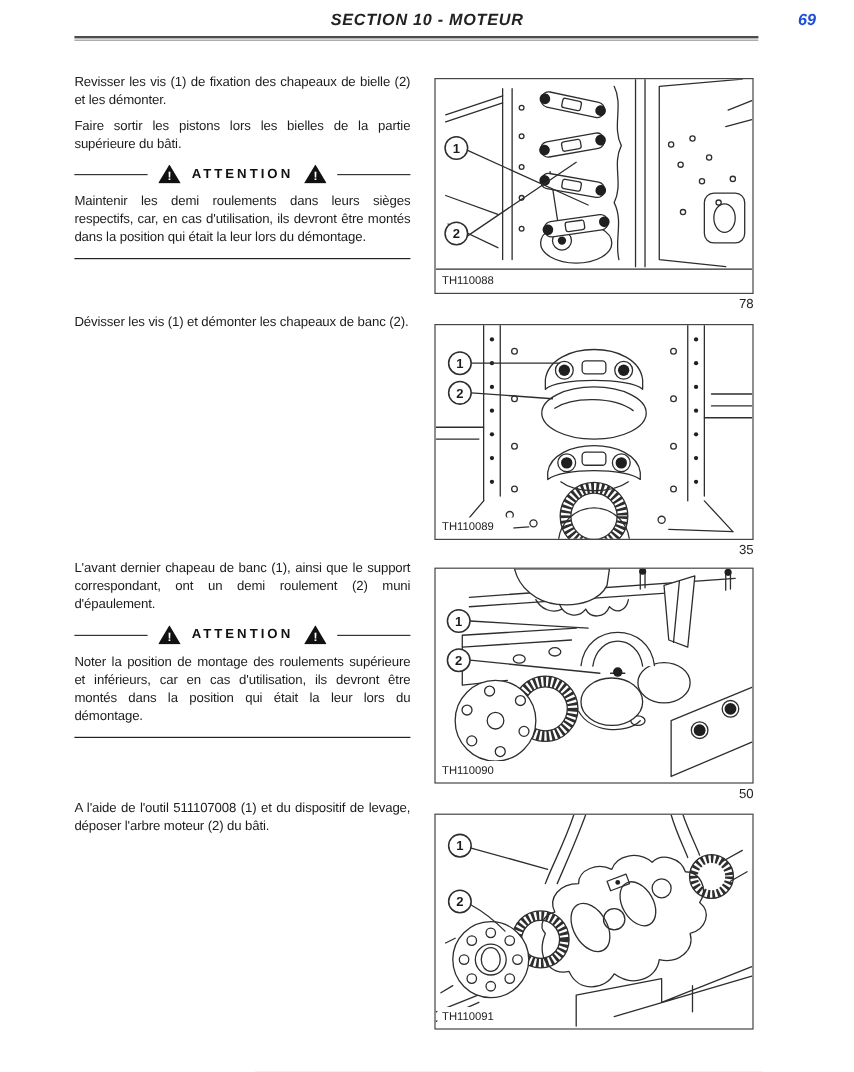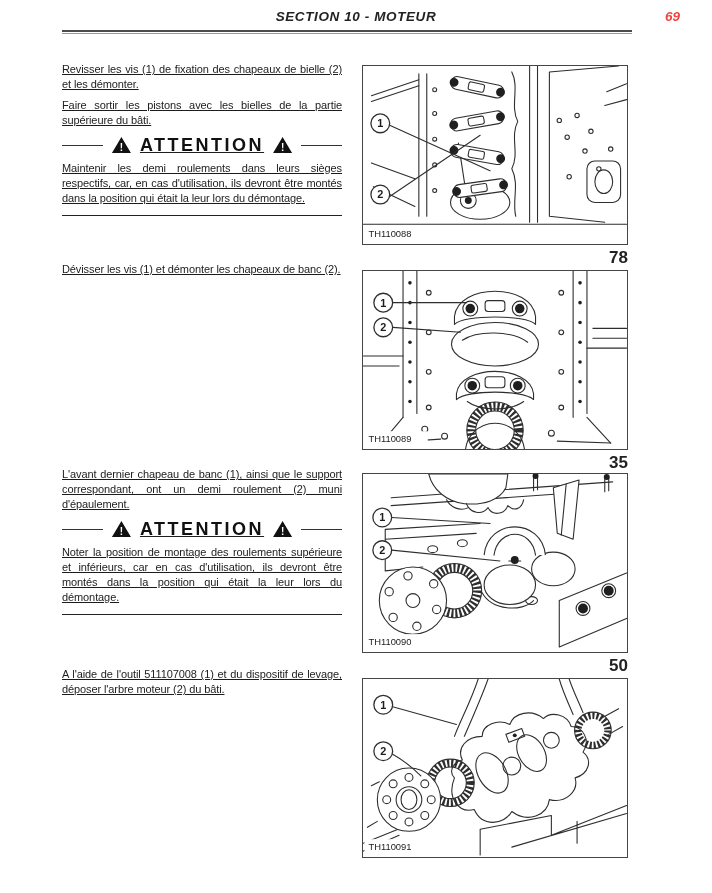--- a/index.html
+++ b/index.html
@@ -7,45 +7,45 @@
     position:relative; width:712px; height:893px; background:#ffffff;
     font-family:"Liberation Sans", sans-serif; color:#1c1c1c; overflow:hidden;padding-left:48px;
   }
   
   .hdr-title{
     position:absolute; top:9px; left:0; width:712px; text-align:center;
     font-size:13.5px; font-weight:bold; font-style:italic; letter-spacing:.6px; color:#222;
   }
   .hdr-page{
     position:absolute; top:9px; right:80px;
-    font-size:13.5px; font-weight:bold; font-style:italic; color:#ef4444;
+    font-size:13.5px; font-weight:bold; font-style:italic; color:#1d4ed8;
   }
   .hdr-rule{
     position:absolute; top:30px; left:62px; width:570px; height:1px;
     border-top:2px solid #4c4c4c; border-bottom:1px solid #9a9a9a;
   }
   
   .tblock{position:absolute; left:62px; width:280px; font-size:11px; line-height:15px;
-          text-align:justify; letter-spacing:-0.1px;text-decoration:underline;}
+          text-align:justify; letter-spacing:-0.1px;}
   .tblock p{margin:0 0 6px 0;}
   .attn-row{display:flex; align-items:center; gap:9px; margin:9px 0 8px 0;}
   .attn-seg{flex:1; border-top:1.6px solid #333; height:0;}
-  .attn-label{font-size:18px; font-weight:bold; letter-spacing:2.5px; color:#111;}
+  .attn-label{font-size:11px; font-weight:bold; letter-spacing:2.5px; color:#111;}
   .warn-tri{
     width:19px; height:16px; background:#111;
     clip-path:polygon(50% 0, 100% 100%, 0 100%);
     display:flex; align-items:flex-end; justify-content:center;
     color:#fff; font-size:10px; font-weight:bold; line-height:11px;
   }
   .sect-rule{border-top:1.6px solid #222; height:0; margin-top:9px;}
   
   .fig{position:absolute; left:362px; width:266px;}
   .fig-frame{width:264px; height:178px; border:1.3px solid #454545; background:#fff; position:relative;}
   .fig-frame svg{display:block;}
-  .fig-num{width:266px; text-align:right; font-size:17px; font-weight:bold; color:#222; margin-top:3px;}
+  .fig-num{width:266px; text-align:right; font-size:11px; font-weight:normal; color:#222; margin-top:3px;}
   
   .ln{fill:none; stroke:#2e2e2e; stroke-width:1.1; stroke-linecap:round; stroke-linejoin:round;}
   .wht{fill:#ffffff; stroke:#2e2e2e; stroke-width:1.1; stroke-linejoin:round;}
   .blt{fill:#1f1f1f; stroke:none;}
   .teeth{fill:none; stroke:#2e2e2e; stroke-dasharray:2.2 1.9;}
   .co{fill:#ffffff; stroke:#2e2e2e; stroke-width:1.3;}
   .cn{font:600 11px "Liberation Sans",sans-serif; fill:#1c1c1c; text-anchor:middle;}
   .figlbl{font:9.5px "Liberation Sans",sans-serif; fill:#222;}
   .lblbg{fill:#ffffff; stroke:none;}
 </style>
@@ -53,21 +53,21 @@
 <body>
 
 <div class="page">
 
   <div class="hdr-title">SECTION 10 - MOTEUR</div>
   <div class="hdr-page">69</div>
   <div class="hdr-rule"></div>
 
   <div class="tblock" style="top:62px;">
     <p>Revisser les vis (1) de fixation des chapeaux de bielle (2) et les démonter.</p>
-    <p>Faire sortir les pistons avec les bielles de la partie supérieure du bâti.</p>
+    <p>Faire sortir les pistons lors les bielles de la partie supérieure du bâti.</p>
     <div class="attn-row">
       <div class="attn-seg"></div>
       <div class="warn-tri">!</div>
       <div class="attn-label">ATTENTION</div>
       <div class="warn-tri">!</div>
       <div class="attn-seg"></div>
     </div>
     <p>Maintenir les demi roulements dans leurs sièges respectifs, car, en cas d'utilisation, ils devront être montés dans la position qui était la leur lors du démontage.</p>
     <div class="sect-rule"></div>
   </div>

